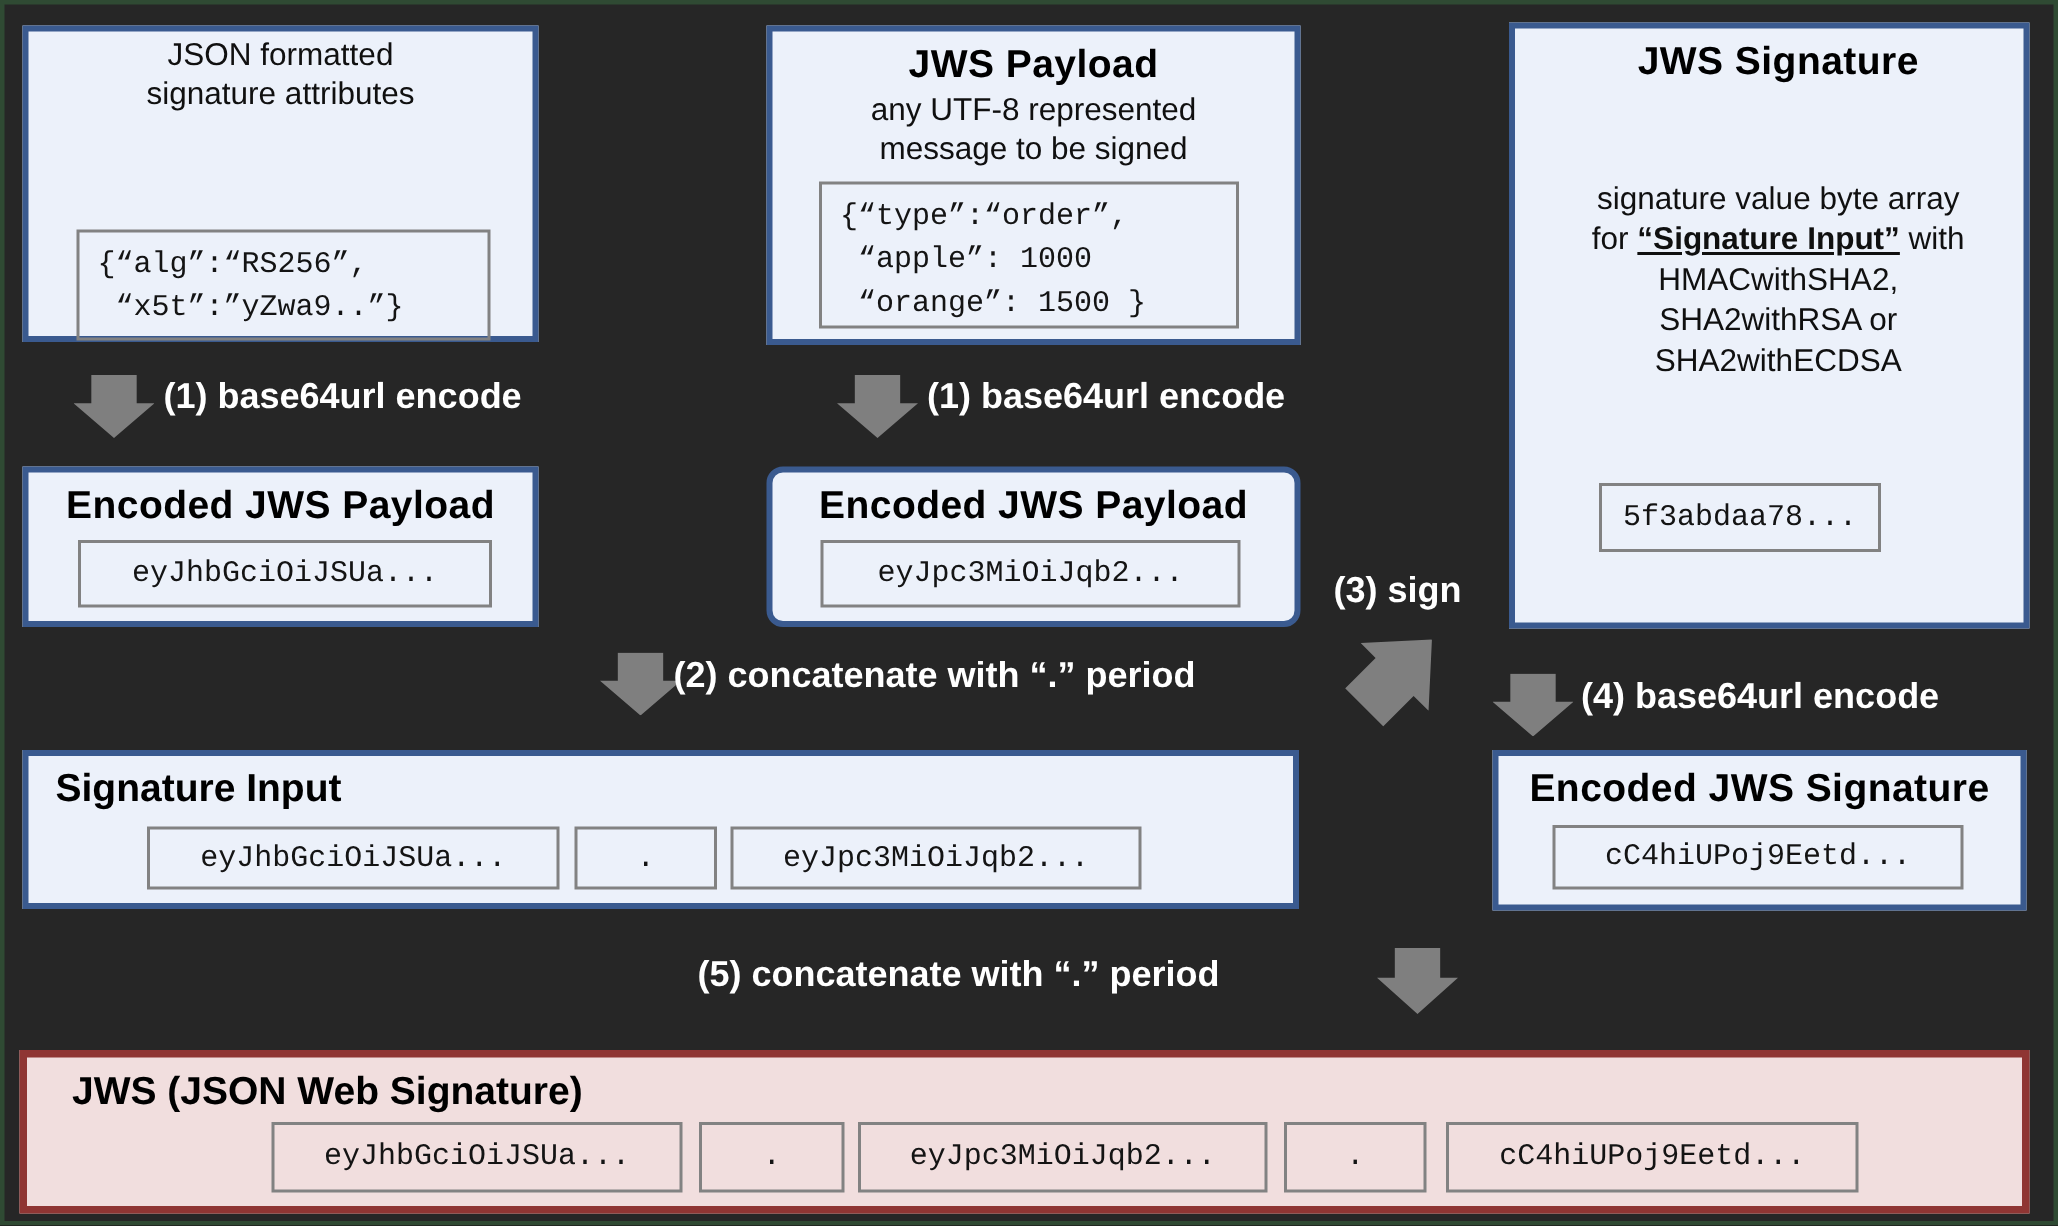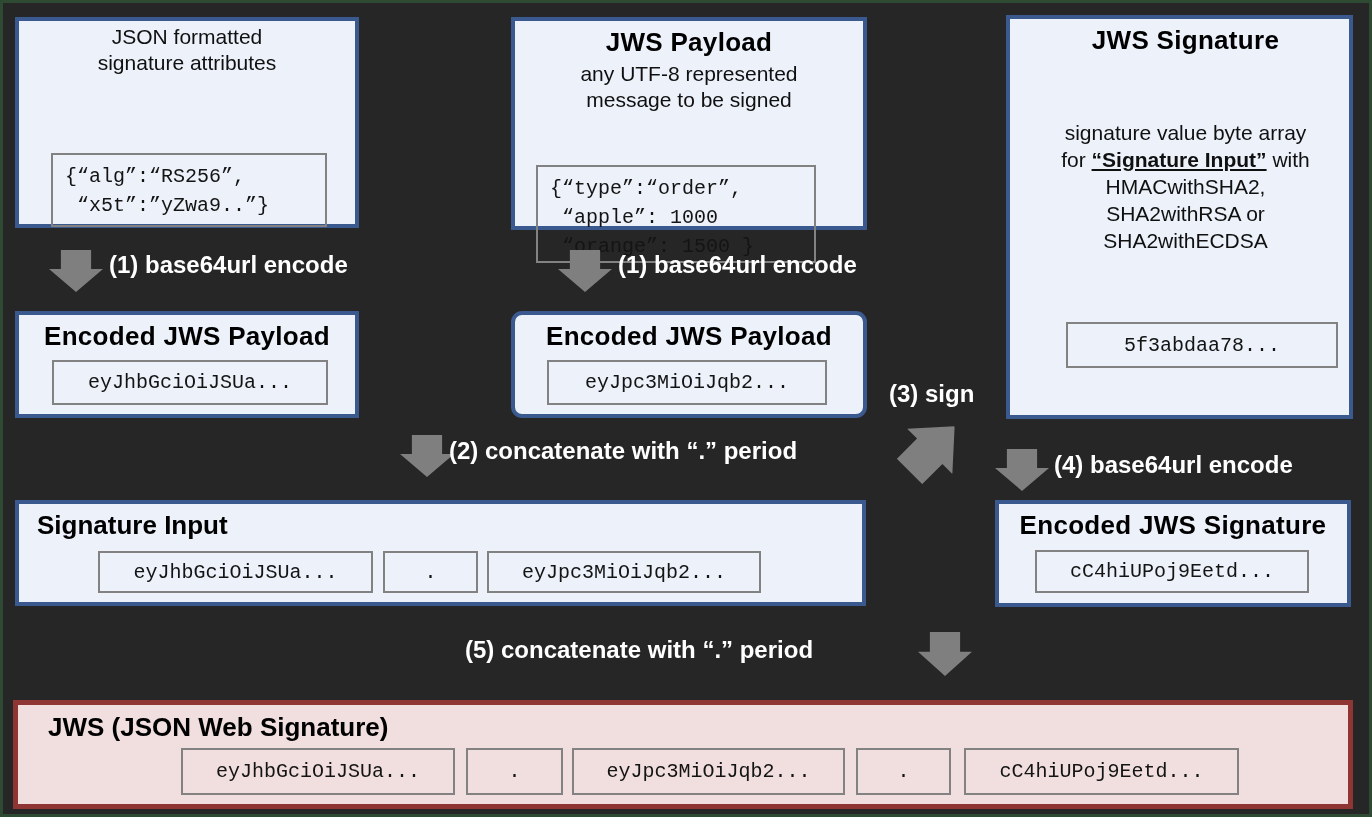--- a/index.html
+++ b/index.html
@@ -62,37 +62,37 @@
       <div> “x5t”:”yZwa9..”}</div>
     </div>
   </div>
 
   <div class="panel" style="left:508px;top:14px;width:356px;height:213px;">
     <div class="panel-title">JWS Payload</div>
     <div class="panel-sub">
       <div>any UTF-8 represented</div>
       <div>message to be signed</div>
     </div>
-    <div class="codebox lines" style="left:21px;top:100px;width:280px;height:98px;margin-top:44px;">
+    <div class="codebox lines" style="left:31px;top:100px;width:280px;height:98px;">
       <div>{“type”:“order”,</div>
       <div> “apple”: 1000</div>
       <div> “orange”: 1500 }</div>
     </div>
   </div>
 
   <div class="panel" style="left:1003px;top:12px;width:347px;height:404px;padding-left:12px;">
     <div class="panel-title">JWS Signature</div>
     <div class="sig-desc">
       <div>signature value byte array</div>
       <div><span>for </span><span class="emph">“Signature Input”</span><span> with</span></div>
       <div>HMACwithSHA2,</div>
       <div>SHA2withRSA or</div>
       <div>SHA2withECDSA</div>
     </div>
-    <div class="codebox single" style="left:56px;top:303px;width:272px;height:46px;">5f3abdaa78...</div>
+    <div class="codebox single" style="left:56px;top:303px;width:188px;height:46px;">5f3abdaa78...</div>
   </div>
 
   <div class="arrow down" style="left:46px;top:247px;width:54px;height:42px;"></div>
   <div class="step" style="left:106px;top:248px;">(1) base64url encode</div>
 
   <div class="arrow down" style="left:555px;top:247px;width:54px;height:42px;"></div>
   <div class="step" style="left:615px;top:248px;">(1) base64url encode</div>
 
   <div class="panel" style="left:12px;top:308px;width:344px;height:107px;">
     <div class="panel-title">Encoded JWS Payload</div>

